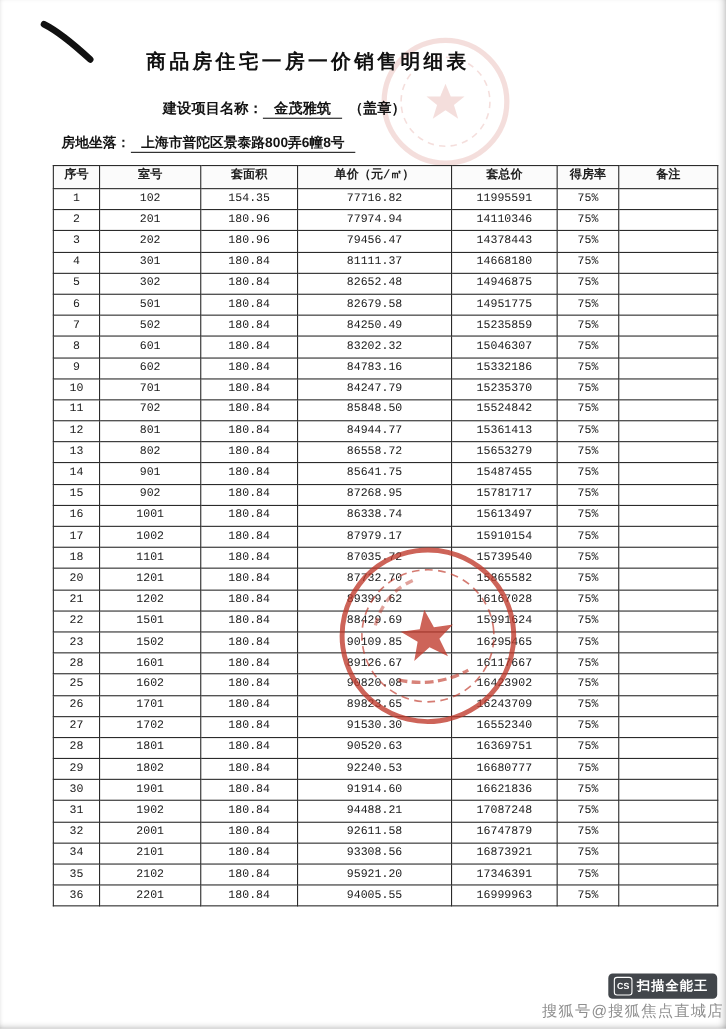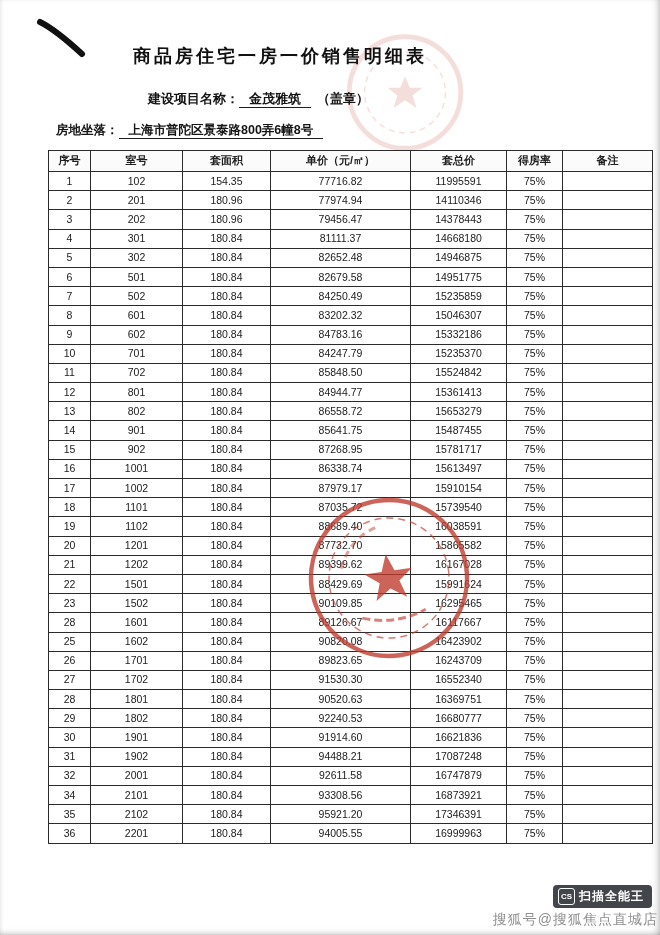--- a/index.html
+++ b/index.html
@@ -19,21 +19,21 @@
   }
   .meta-line{position:absolute;font-size:13px;font-weight:bold;color:#141414;white-space:nowrap;}
   .project-line{top:90px;left:148px;}
   .location-line{top:122px;left:56px;font-size:12.5px;}
   .uline{border-bottom:1.6px solid #1c1c1c;padding:0 10px 1px 10px;font-weight:bold;}
   .seal-suffix{margin-left:6px;}
 
   table.price{
     position:absolute;top:150px;left:48px;width:604px;
     border-collapse:collapse;table-layout:fixed;
-    font-size:10.5px;color:#202020;
+    font-size:10.5px;color:#202020;font-family:Liberation Mono, monospace;
   }
   table.price th, table.price td{
     border:1px solid #2b2b2b;
     text-align:center;vertical-align:middle;
     padding:1px 2px;height:16.2px;line-height:1.05;
     overflow:hidden;white-space:nowrap;
   }
   table.price th{font-weight:bold;font-size:11px;height:18px;background:rgba(0,0,0,0.015);}
   table.price{border:1.5px solid #222;}
 
@@ -263,29 +263,20 @@
         <tr>
           <td>18</td>
           <td>1101</td>
           <td>180.84</td>
           <td>87035.72</td>
           <td>15739540</td>
           <td>75%</td>
           <td></td>
         </tr>
         <tr>
-          <td>19</td>
-          <td>1102</td>
-          <td>180.84</td>
-          <td>88689.40</td>
-          <td>16038591</td>
-          <td>75%</td>
-          <td></td>
-        </tr>
-        <tr>
           <td>20</td>
           <td>1201</td>
           <td>180.84</td>
           <td>87732.70</td>
           <td>15865582</td>
           <td>75%</td>
           <td></td>
         </tr>
         <tr>
           <td>21</td>

